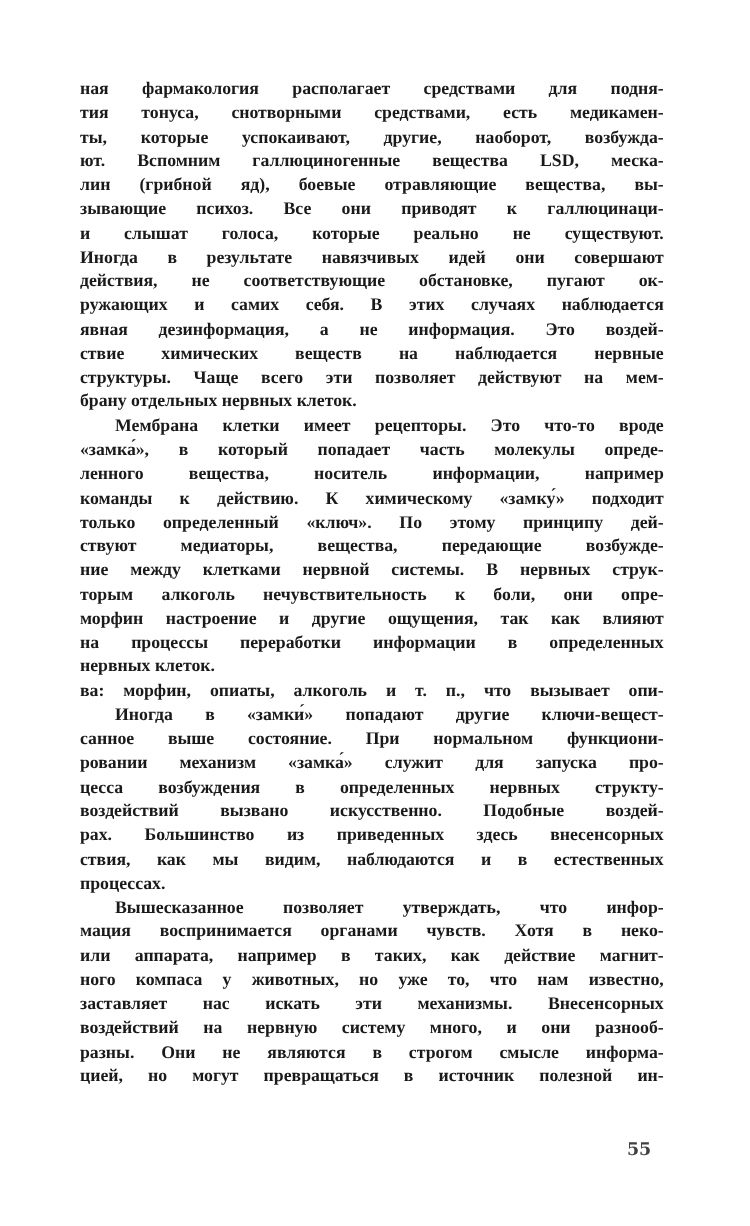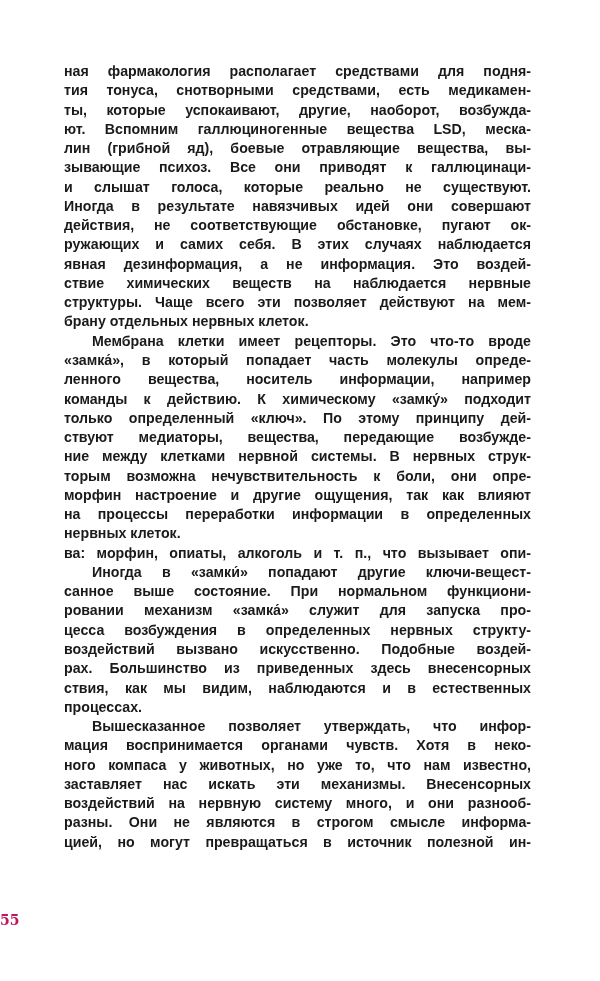--- a/index.html
+++ b/index.html
@@ -1,35 +1,35 @@
 <!DOCTYPE html>
 <html><head>
   <meta charset="utf-8">
   <style>
     html, body { margin: 0; padding: 0; background: #ffffff; }
     body { width: 600px; height: 981px; position: relative; overflow: hidden; }
     .page {
       position: absolute; left: 64px; top: 62px; width: 467px;
       color: #1a1a1a;
-      font-family: Liberation Sans, sans-serif;
+      font-family: Liberation Serif, serif;
       font-weight: bold;
       font-size: 14.2px;
       line-height: 19.28px;
     }
     .line {
       display: block; height: 19.28px; white-space: nowrap;
       text-align: justify; text-align-last: justify;
       overflow: visible;
     }
     .line.last { text-align-last: left; }
     .line.indent { padding-left: 28px; }
     .page-number {
-      position: absolute; top: 912px; left: 0; width: 521px; text-align: left;
+      position: absolute; top: 912px; left: 0; width: 521px; text-align: right;
       font-family: "DejaVu Serif", "Liberation Serif", serif;
-      font-weight: bold; font-size: 14px; color: #be185d;
+      font-weight: bold; font-size: 14px; color: #404040;
     }
   </style>
 </head>
 <body>
 
 <div class="page">
   <div>
     <span class="line">ная фармакология располагает средствами для подня-</span>
     <span class="line">тия тонуса, снотворными средствами, есть медикамен-</span>
     <span class="line">ты, которые успокаивают, другие, наоборот, возбужда-</span>
@@ -46,39 +46,40 @@
     <span class="line last">брану отдельных нервных клеток.</span>
   </div>
   <div>
     <span class="line indent">Мембрана клетки имеет рецепторы. Это что-то вроде</span>
     <span class="line">«замка́», в который попадает часть молекулы опреде-</span>
     <span class="line">ленного вещества, носитель информации, например</span>
     <span class="line">команды к действию. К химическому «замку́» подходит</span>
     <span class="line">только определенный «ключ». По этому принципу дей-</span>
     <span class="line">ствуют медиаторы, вещества, передающие возбужде-</span>
     <span class="line">ние между клетками нервной системы. В нервных струк-</span>
-    <span class="line">торым возможна нечувствительность к боли, они опре-</span>
+    <span class="line">торым алкоголь нечувствительность к боли, они опре-</span>
     <span class="line">морфин настроение и другие ощущения, так как влияют</span>
     <span class="line">на процессы переработки информации в определенных</span>
     <span class="line last">нервных клеток.</span>
   </div>
   <div>
     <span class="line">ва: морфин, опиаты, алкоголь и т. п., что вызывает опи-</span>
     <span class="line indent">Иногда в «замки́» попадают другие ключи-вещест-</span>
     <span class="line">санное выше состояние. При нормальном функциони-</span>
     <span class="line">ровании механизм «замка́» служит для запуска про-</span>
     <span class="line">цесса возбуждения в определенных нервных структу-</span>
     <span class="line">воздействий вызвано искусственно. Подобные воздей-</span>
     <span class="line">рах. Большинство из приведенных здесь внесенсорных</span>
     <span class="line">ствия, как мы видим, наблюдаются и в естественных</span>
     <span class="line last">процессах.</span>
   </div>
   <div>
     <span class="line indent">Вышесказанное позволяет утверждать, что инфор-</span>
     <span class="line">мация воспринимается органами чувств. Хотя в неко-</span>
+    <span class="line">или аппарата, например в таких, как действие магнит-</span>
     <span class="line">ного компаса у животных, но уже то, что нам известно,</span>
     <span class="line">заставляет нас искать эти механизмы. Внесенсорных</span>
     <span class="line">воздействий на нервную систему много, и они разнооб-</span>
     <span class="line">разны. Они не являются в строгом смысле информа-</span>
     <span class="line">цией, но могут превращаться в источник полезной ин-</span>
   </div>
 </div>
 
 <div class="page-number">55</div>
 

